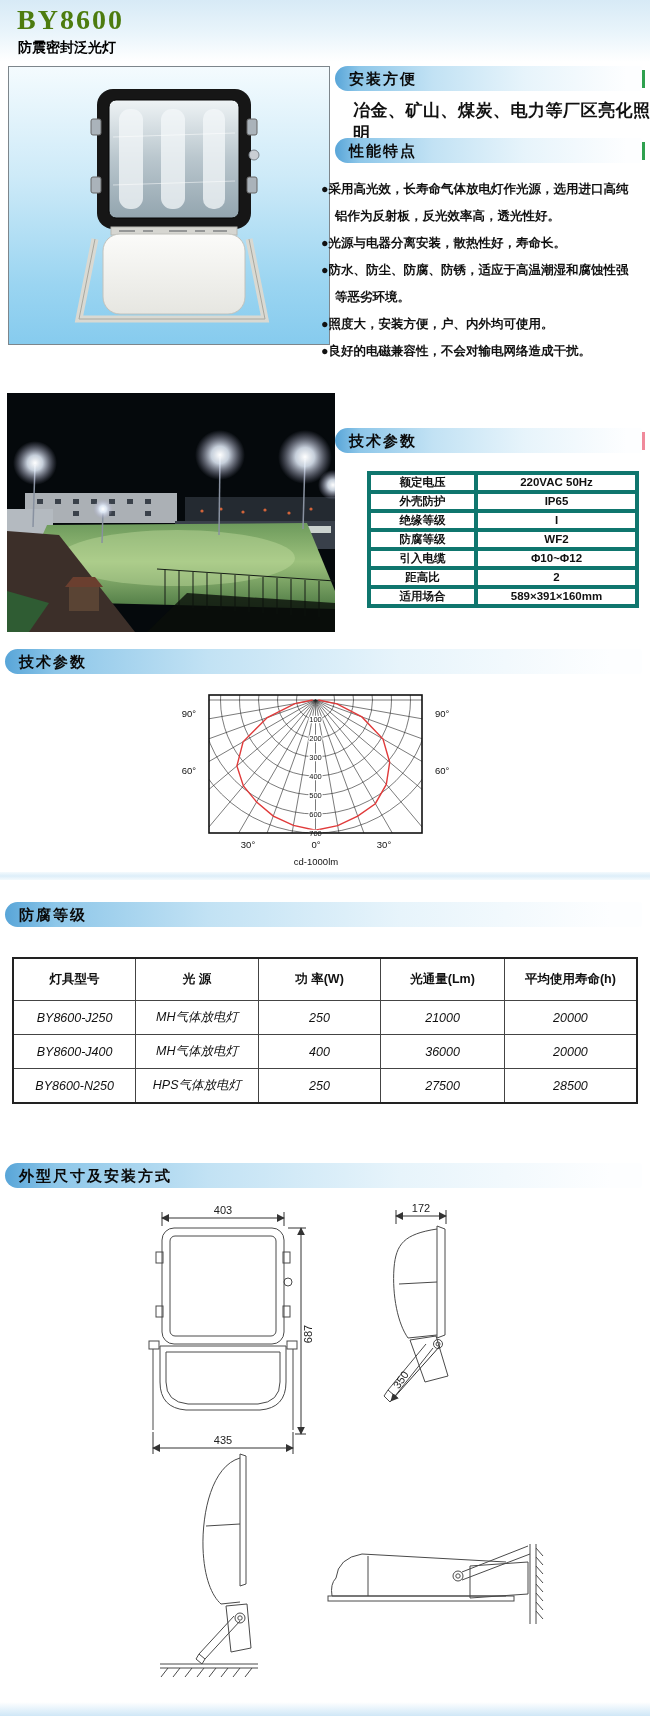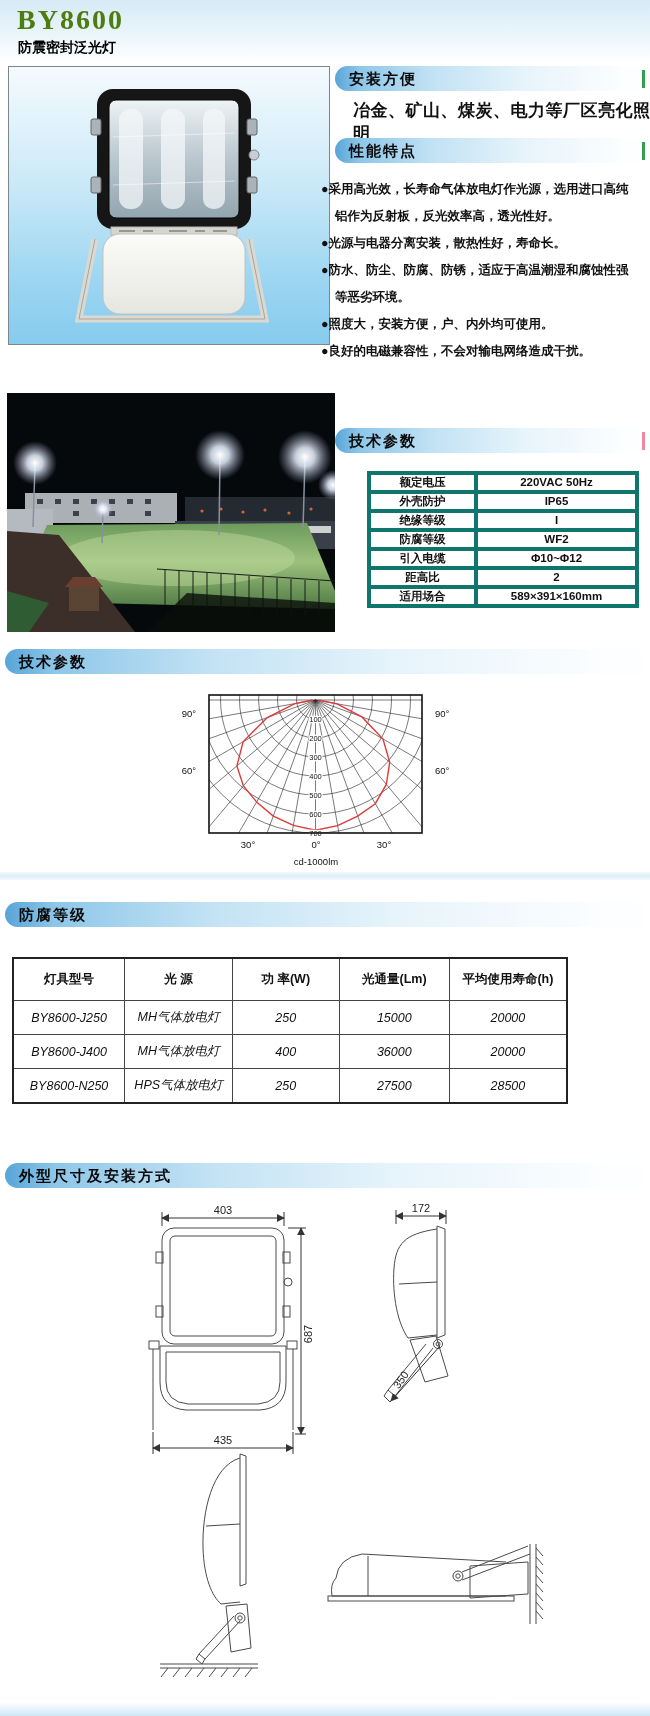--- a/index.html
+++ b/index.html
@@ -29,21 +29,21 @@
   .features-list{position:absolute;left:321px;top:176px;width:312px;margin:0;padding:0;
         list-style:none;font-weight:bold;font-size:12.5px;line-height:27px;}
   .features-list li{padding-left:14px;text-indent:-14px;}
 
   .spec-table{position:absolute;left:367px;top:471px;border-collapse:collapse;
         width:272px;font-size:11.5px;border:2px solid #222;background:#fff;}
   .spec-table th,.spec-table td{border:4px solid #0f766e;text-align:center;font-weight:bold;
         padding:0 14px;height:15px;line-height:15px;}
   .spec-table th{width:75px;}
 
-  .ls-table{position:absolute;left:12px;top:957px;border-collapse:collapse;width:556px;
+  .ls-table{position:absolute;left:12px;top:957px;border-collapse:collapse;width:626px;
         font-size:12.5px;border:2px solid #222;background:#fff;}
   .ls-table th,.ls-table td{border:1px solid #444;text-align:center;padding:0 2px;}
   .ls-table th{height:41px;font-weight:bold;}
   .ls-table td{height:33px;font-weight:normal;font-style:italic;}
 
   .soft-divider{position:absolute;left:0;top:872px;width:650px;height:8px;
         background:linear-gradient(180deg,#f4fafd 0%,#ddeef9 50%,#f4fafd 100%);}
 
   #photometric-svg{position:absolute;left:150px;top:688px;}
   #drawings-svg{position:absolute;left:0;top:1196px;}
@@ -313,21 +313,21 @@
           <th>功  率(W)</th>
           <th>光通量(Lm)</th>
           <th>平均使用寿命(h)</th>
         </tr>
       </thead>
       <tbody>
         <tr>
           <td>BY8600-J250</td>
           <td>MH气体放电灯</td>
           <td>250</td>
-          <td>15000</td>
+          <td>21000</td>
           <td>20000</td>
         </tr>
         <tr>
           <td>BY8600-J400</td>
           <td>MH气体放电灯</td>
           <td>400</td>
           <td>36000</td>
           <td>20000</td>
         </tr>
         <tr>

